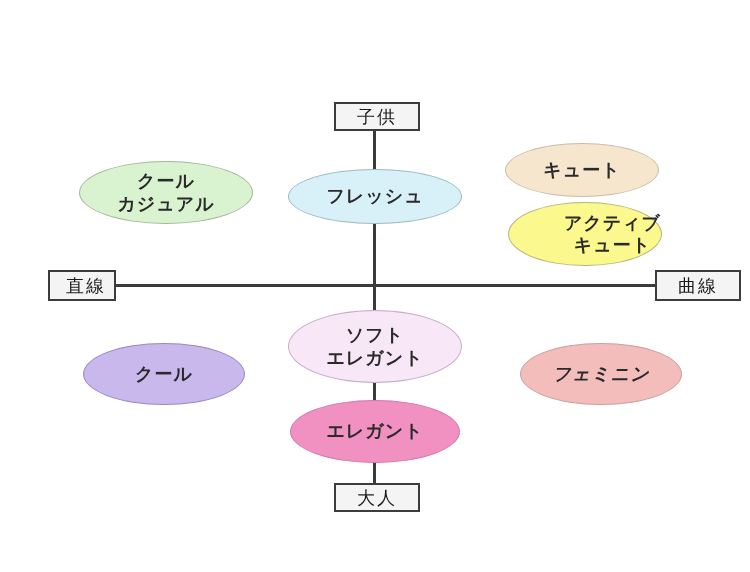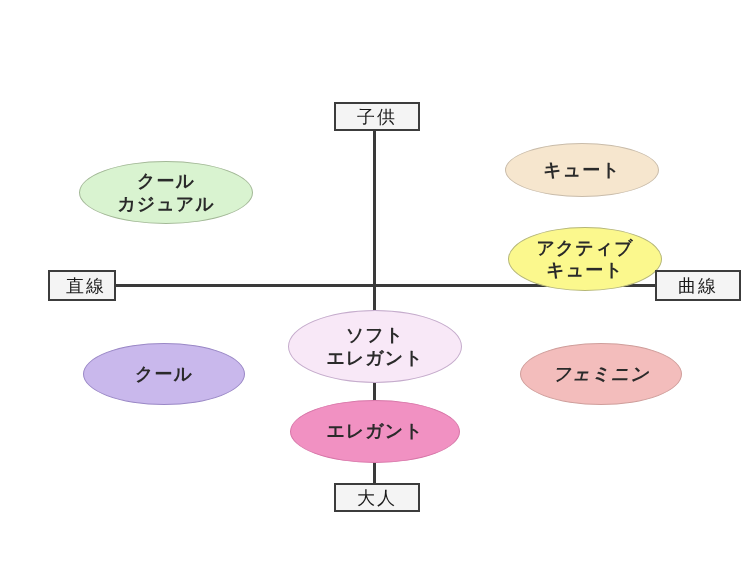--- a/index.html
+++ b/index.html
@@ -81,21 +81,21 @@
     font-weight: 600;
     color: #2a2a2a;
     text-align: center;
     white-space: pre-line;
     line-height: 1.25;
     letter-spacing: 1px;
   }
   .pos-cool-casual  { left: 79px;  top: 161px; width: 174px; height: 63px; }
   .pos-fresh        { left: 288px; top: 169px; width: 174px; height: 55px; }
   .pos-cute         { left: 505px; top: 143px; width: 154px; height: 54px; }
-  .pos-active-cute  { left: 508px; top: 227px; width: 154px; height: 64px; }
+  .pos-active-cute  { left: 508px; top: 202px; width: 154px; height: 64px; justify-content: flex-end; }
   .pos-cool         { left: 83px;  top: 343px; width: 162px; height: 62px; }
   .pos-soft-elegant { left: 288px; top: 310px; width: 174px; height: 73px; }
   .pos-feminine     { left: 520px; top: 343px; width: 162px; height: 62px; }
   .pos-elegant      { left: 290px; top: 400px; width: 170px; height: 63px; }
 </style>
 </head>
 <body>
 
 <div class="canvas">
 
@@ -106,20 +106,23 @@
   <div class="axis-box pos-top">子供</div>
   <div class="axis-box pos-bottom">大人</div>
   <div class="axis-box pos-left">直線</div>
   <div class="axis-box pos-right">曲線</div>
 
   <div class="ellipse pos-cool-casual" style="background-color: rgb(217, 243, 208); border-color: rgb(163, 184, 151);">
     <span class="label">クール
 カジュアル</span>
   </div>
 
+  <div class="ellipse pos-fresh" style="background-color: rgb(216, 240, 248); border-color: rgb(159, 185, 198);">
+    <span class="label">フレッシュ</span>
+  </div>
 
   <div class="ellipse pos-cute" style="background-color: rgb(246, 230, 206); border-color: rgb(201, 188, 170);">
     <span class="label">キュート</span>
   </div>
 
   <div class="ellipse pos-active-cute" style="background-color: rgb(251, 248, 141); border-color: rgb(181, 182, 120);">
     <span class="label">アクティブ
 キュート</span>
   </div>
 

